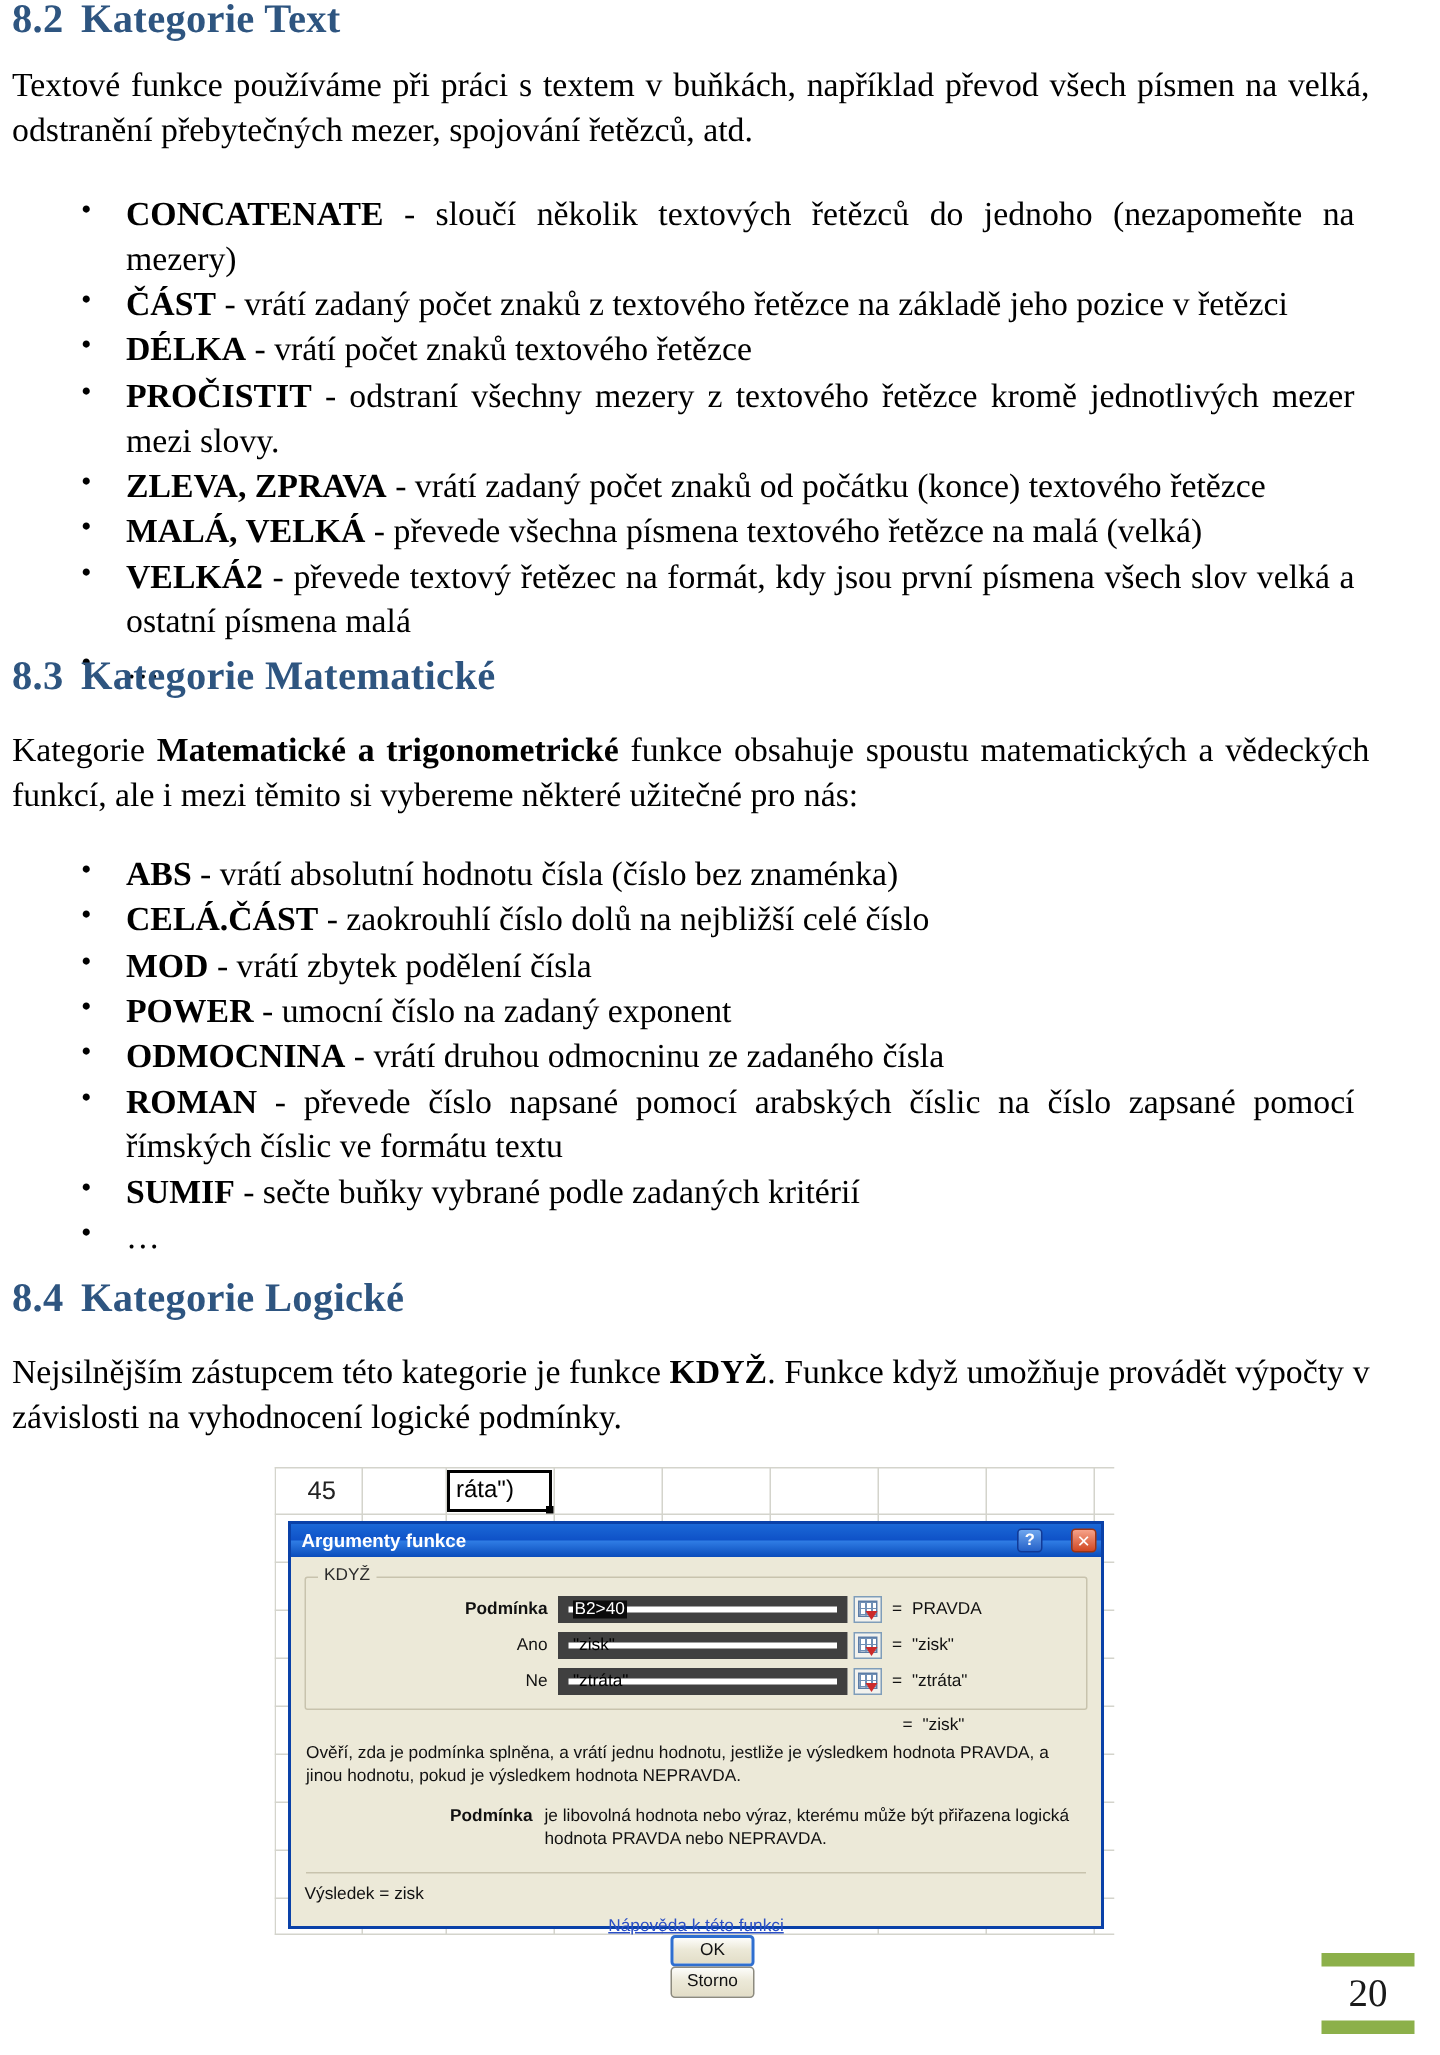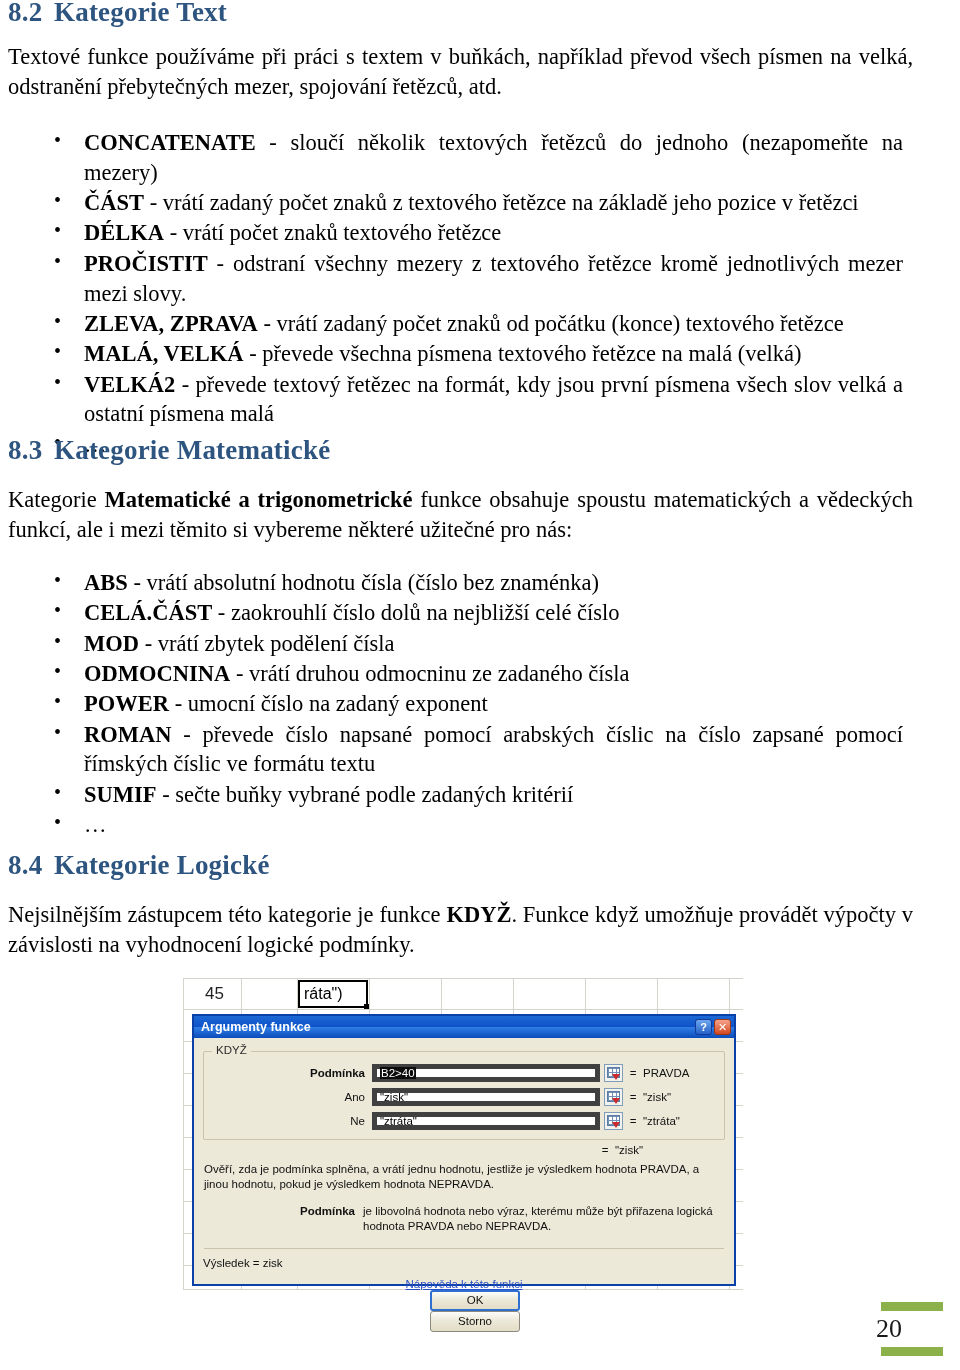--- a/index.html
+++ b/index.html
@@ -165,20 +165,21 @@
     box-sizing: border-box;
     font-family: "Liberation Sans", "DejaVu Sans", sans-serif;
   }
   .titlebar {
     height: 22px;
     background: linear-gradient(180deg,#1b68d6 0%, #0f52c8 48%, #2f7ce4 52%, #0a4cbb 100%);
     display: flex;
     align-items: center;
     padding: 0 3px 0 7px;
     box-sizing: border-box;
+    gap: 17px;
   }
   .titlebar .title {
     color: #ffffff;
     font-size: 12.5px;
     font-weight: bold;
     flex: 1;
     white-space: nowrap;
   }
   .tb-btn {
     width: 17px;
@@ -230,23 +231,23 @@
   .arg-label {
     width: 160px;
     text-align: right;
     padding-right: 7px;
     font-size: 11.5px;
     color: #111;
     box-sizing: border-box;
   }
   .arg-label.bold { font-weight: bold; }
   .arg-input {
-    width: 228px;
+    width: 193px;
     height: 18px;
-    border: 5px solid #404040;
+    border: 7px solid #404040;
     background: #ffffff;
     box-sizing: border-box;
     font-size: 11.5px;
     display: flex;
     align-items: center;
     padding-left: 3px;
     color: #000;
     font-family: "Liberation Sans", sans-serif;
   }
   .arg-input .sel {
@@ -342,21 +343,21 @@
     margin-top: 9px;
     flex-direction: column;
   }
   .help-link {
     font-size: 11.5px;
     color: #2a4fc4;
     text-decoration: underline;
     flex: 1;
   }
   .dlg-btn {
-    width: 90px;
+    width: 56px;
     height: 21px;
     font-size: 11.5px;
     border: 1px solid #8c8a7e;
     border-radius: 3px;
     background: linear-gradient(180deg,#fdfdfb 0%, #ece9d8 45%, #e2ddc7 100%);
     display: flex;
     align-items: center;
     justify-content: center;
     margin-left: 22px;
     color: #111;
@@ -366,21 +367,21 @@
   .dlg-btn.default {
     border: 2px solid #2f6fd0;
   }
 
   
   .footer {
     position: absolute;
     right: 12px;
     bottom: 14px;
     width: 72px;
-    text-align: left;
+    text-align: center;
   }
   .footer .bar {
     height: 9px;
     background: #8cb04a;
     width: 62px;
     margin: 0 auto;
   }
   .footer .pgnum {
     font-family: "Liberation Serif", serif;
     font-size: 26px;
@@ -450,24 +451,24 @@
       <li>
         <b>ABS</b><span> - vrátí absolutní hodnotu čísla (číslo bez znaménka)</span>
       </li>
       <li>
         <b>CELÁ.ČÁST</b><span> - zaokrouhlí číslo dolů na nejbližší celé číslo</span>
       </li>
       <li>
         <b>MOD</b><span> - vrátí zbytek podělení čísla</span>
       </li>
       <li>
+        <b>POWER</b><span> - umocní číslo na zadaný exponent</span>
+      </li>
+      <li>
         <b>ODMOCNINA</b><span> - vrátí druhou odmocninu ze zadaného čísla</span>
-      </li>
-      <li>
-        <b>POWER</b><span> - umocní číslo na zadaný exponent</span>
       </li>
       <li>
         <b>ROMAN</b><span> - převede číslo napsané pomocí arabských číslic na číslo zapsané pomocí římských číslic ve formátu textu</span>
       </li>
       <li>
         <b>SUMIF</b><span> - sečte buňky vybrané podle zadaných kritérií</span>
       </li>
       <li class="ellipsis-item">
         <span>…</span>
       </li>

